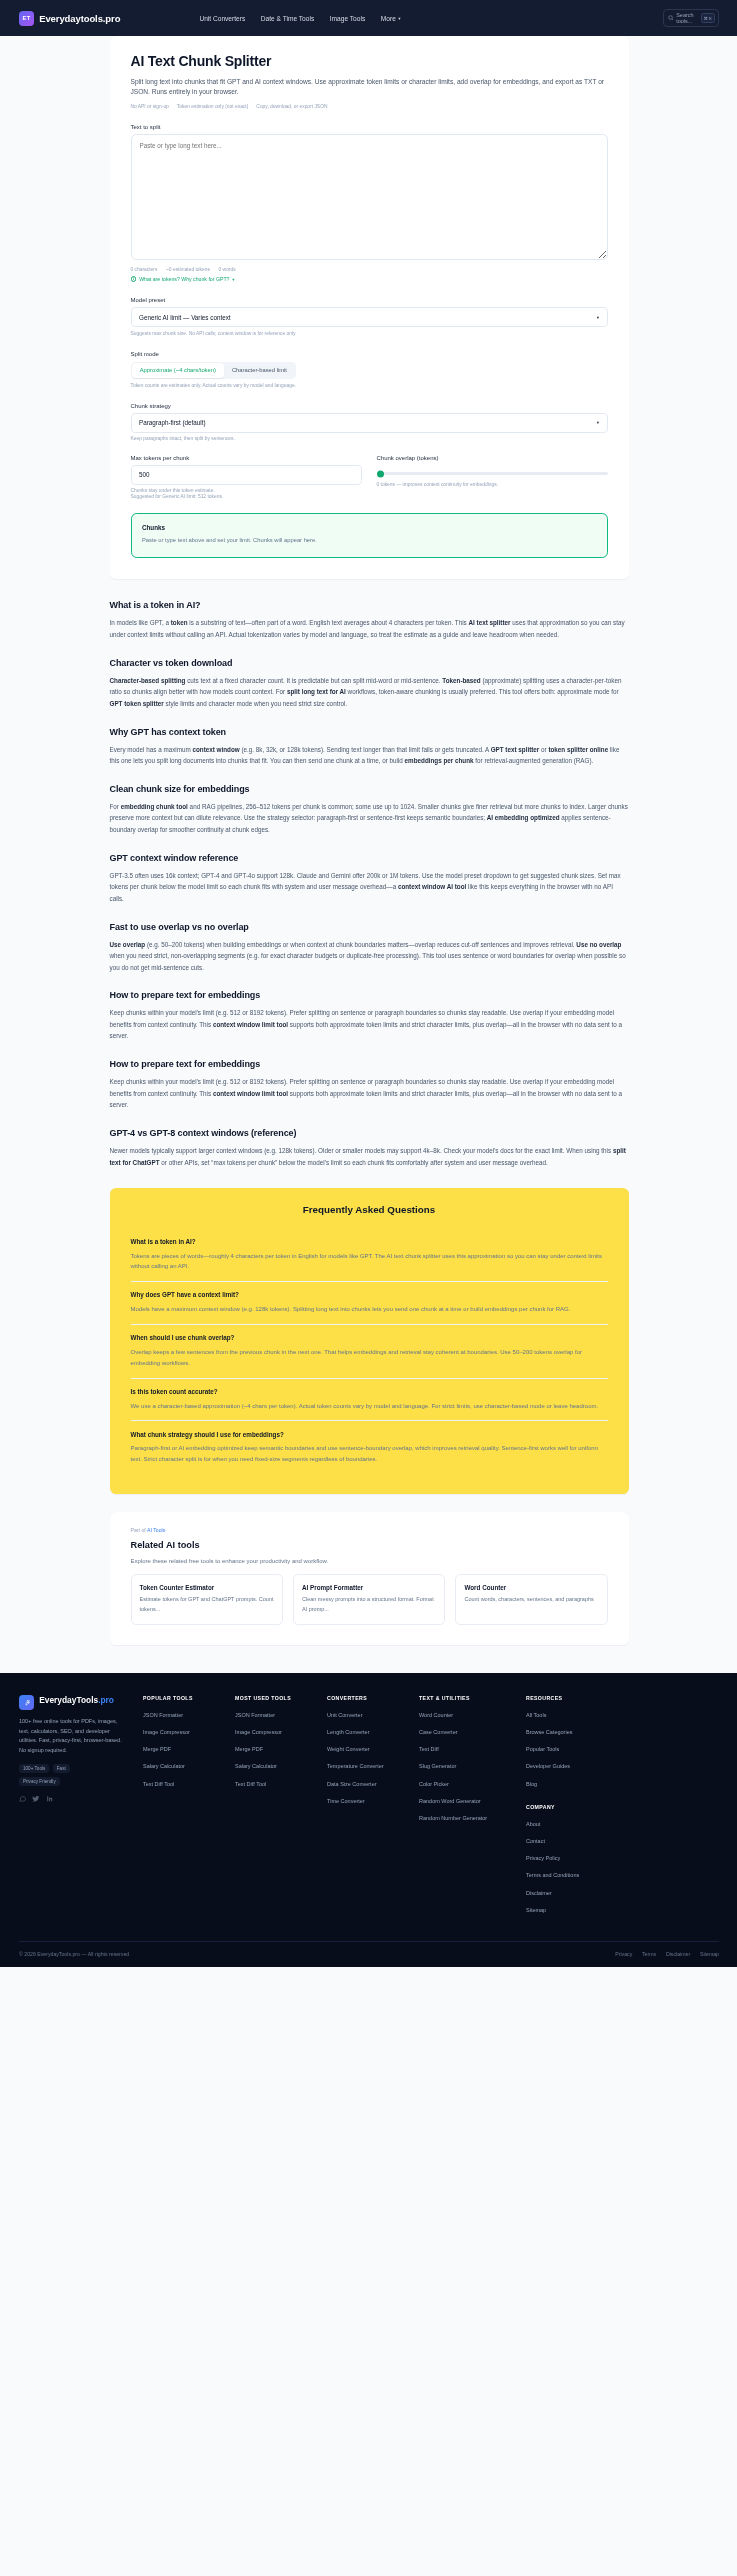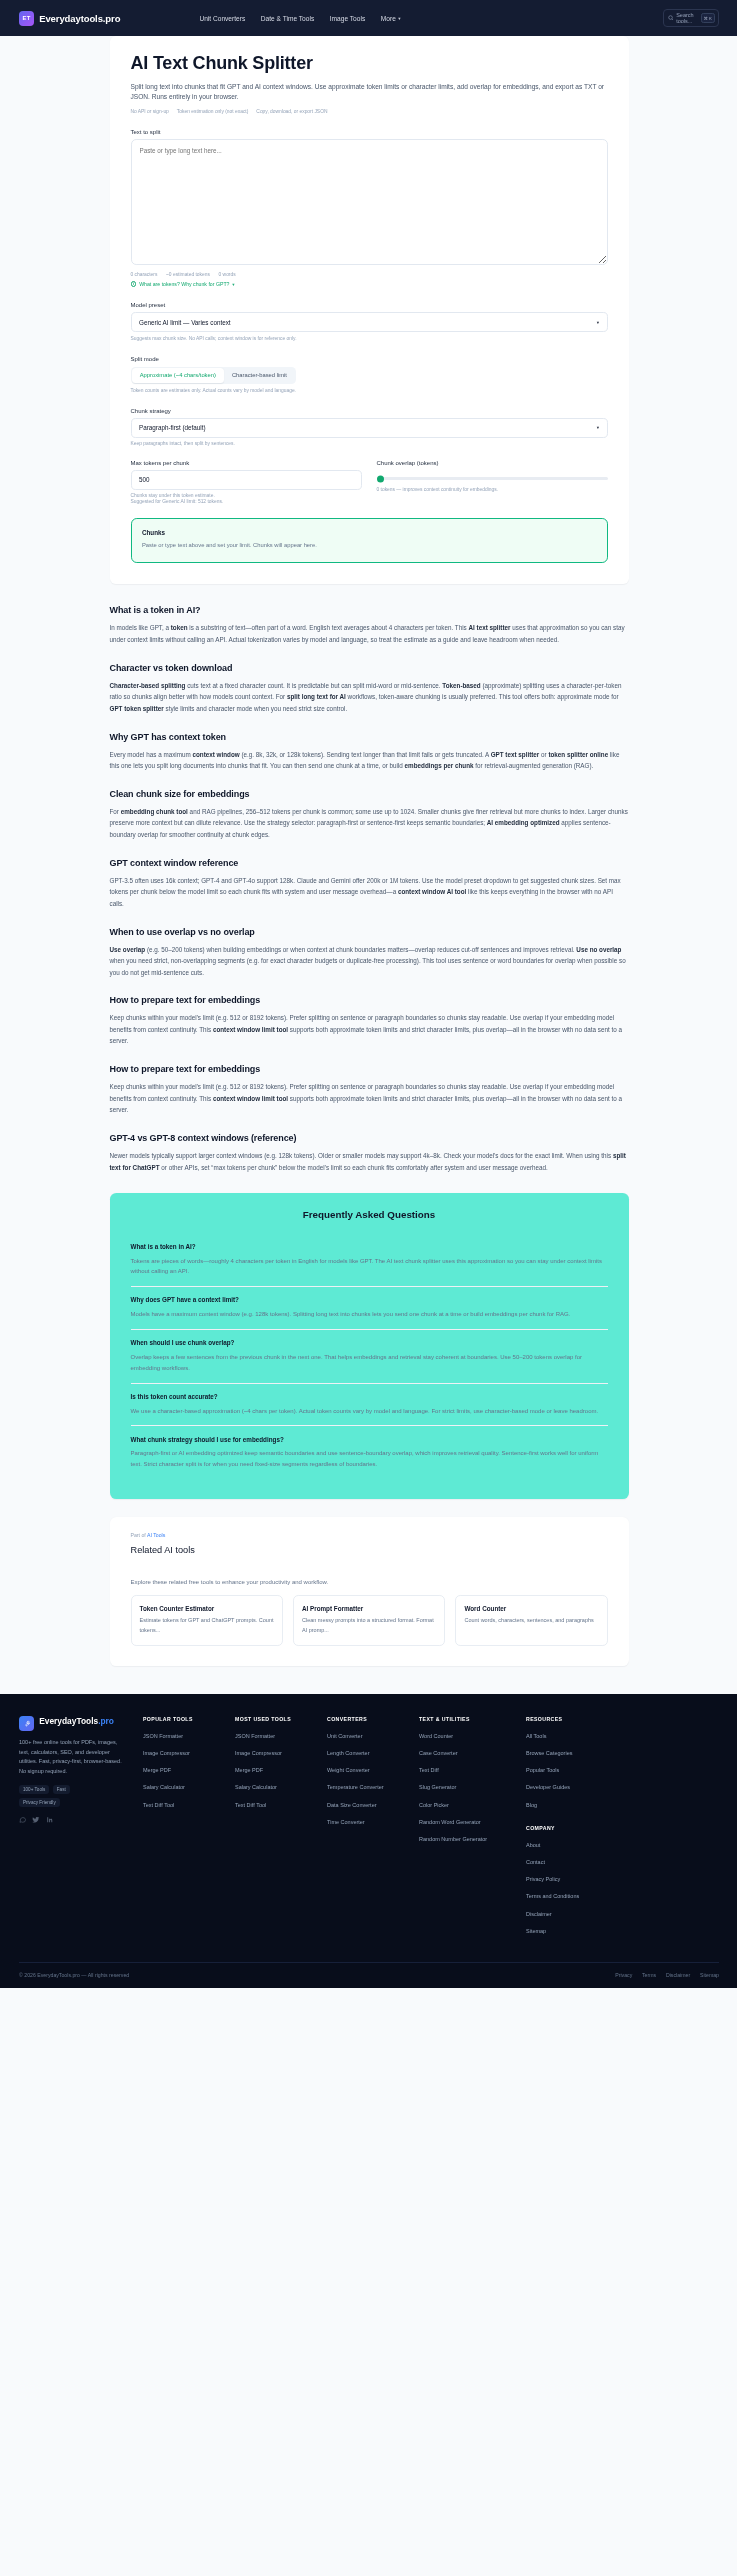--- a/index.html
+++ b/index.html
@@ -48,21 +48,21 @@
     font-size: 4.3px; padding: 1.2px 1.7px; background: #1b2440;
   }
 
   
   .page { width: 738px; background: #f8fafc; padding-bottom: 0; }
   .tool-card {
     width: 519px; margin: 0 auto; background: #ffffff;
     border-radius: 5.8px; padding: 16.7px 21px 21px;
     box-shadow: 0 0.6px 1.2px rgba(15,23,42,.05);
   }
-  .tool-title { font-size: 18px; font-weight: 700; letter-spacing: -0.2px; margin-bottom: 8px; }
+  .tool-title { font-size: 14px; font-weight: 700; letter-spacing: -0.2px; margin-bottom: 8px; }
   .tool-sub { font-size: 6.6px; line-height: 1.62; color: #475569; max-width: 478px; }
   .badge-row { display: flex; gap: 8px; margin-top: 5.8px; }
   .badge-row span { font-size: 4.9px; color: #94a3b8; }
 
   .field-label { font-size: 6px; color: #1e293b; margin: 15px 0 4px; font-weight: 400; }
   .textarea {
     width: 100%; height: 126px; border: 0.6px solid #e2e8f0; border-radius: 5.2px;
     padding: 7.5px 8px; font-size: 6.3px; color: #94a3b8; background: #fff;
     font-family: "Liberation Sans", sans-serif;
   }
@@ -123,37 +123,37 @@
   .article h2 {
     font-size: 9px; font-weight: 700; letter-spacing: -0.1px;
     margin: 17.3px 0 7px; color: #0f172a;
   }
   .article h2:first-child { margin-top: 0; }
   .article p { font-size: 6.3px; line-height: 1.83; color: #475569; }
   .article strong { color: #1e293b; font-weight: 700; }
 
   
   .faq-card {
-    width: 519px; margin: 19.6px auto 0; background: #5eead4; border-radius: 6.3px;
+    width: 519px; margin: 19.6px auto 0; background: #fde047; border-radius: 6.3px;
     padding: 16px 21px 19.6px; box-shadow: 0 0.6px 1.2px rgba(15,23,42,.05);
   }
   .faq-heading { text-align: center; font-size: 9.8px; font-weight: 700; margin-bottom: 14px; }
   .faq-item { padding: 9.2px 0; border-bottom: 0.6px solid #eef1f5; }
   .faq-item:last-child { border-bottom: none; }
   .faq-q { font-size: 6.3px; font-weight: 700; color: #0f172a; margin-bottom: 5.8px; }
   .faq-a { font-size: 6px; line-height: 1.78; color: #64748b; }
 
   
   .related-card {
     width: 519px; margin: 18.4px auto 0; background: #fff; border-radius: 6.3px;
     padding: 15px 21px 19.6px; box-shadow: 0 0.6px 1.2px rgba(15,23,42,.05);
   }
   .part-of { font-size: 5.2px; color: #94a3b8; margin-bottom: 7px; }
   .part-of a { color: #3b82f6; text-decoration: none; }
-  .related-title { font-size: 9.2px; font-weight: 400; margin-bottom: 24px; }
+  .related-title { font-size: 9.2px; font-weight: 700; margin-bottom: 8px; }
   .related-sub { font-size: 6px; color: #64748b; margin-bottom: 10.4px; }
   .related-grid { display: flex; gap: 10.4px; }
   .related-tile {
     flex: 1; border: 0.6px solid #e8edf3; border-radius: 5.2px; padding: 8.6px 8px 10.4px;
     background: #fff;
   }
   .tile-name { font-size: 6.3px; font-weight: 700; margin-bottom: 4.6px; color: #0f172a; }
   .tile-desc { font-size: 5.5px; line-height: 1.65; color: #64748b; }
 
   
@@ -303,21 +303,21 @@
       <h2>What is a token in AI?</h2>
       <p>In models like GPT, a <strong>token</strong> is a substring of text—often part of a word. English text averages about 4 characters per token. This <strong>AI text splitter</strong> uses that approximation so you can stay under context limits without calling an API. Actual tokenization varies by model and language, so treat the estimate as a guide and leave headroom when needed.</p>
       <h2>Character vs token download</h2>
       <p><strong>Character-based splitting</strong> cuts text at a fixed character count. It is predictable but can split mid-word or mid-sentence. <strong>Token-based</strong> (approximate) splitting uses a character-per-token ratio so chunks align better with how models count context. For <strong>split long text for AI</strong> workflows, token-aware chunking is usually preferred. This tool offers both: approximate mode for <strong>GPT token splitter</strong> style limits and character mode when you need strict size control.</p>
       <h2>Why GPT has context token</h2>
       <p>Every model has a maximum <strong>context window</strong> (e.g. 8k, 32k, or 128k tokens). Sending text longer than that limit fails or gets truncated. A <strong>GPT text splitter</strong> or <strong>token splitter online</strong> like this one lets you split long documents into chunks that fit. You can then send one chunk at a time, or build <strong>embeddings per chunk</strong> for retrieval-augmented generation (RAG).</p>
       <h2>Clean chunk size for embeddings</h2>
       <p>For <strong>embedding chunk tool</strong> and RAG pipelines, 256–512 tokens per chunk is common; some use up to 1024. Smaller chunks give finer retrieval but more chunks to index. Larger chunks preserve more context but can dilute relevance. Use the strategy selector: paragraph-first or sentence-first keeps semantic boundaries; <strong>AI embedding optimized</strong> applies sentence-boundary overlap for smoother continuity at chunk edges.</p>
       <h2>GPT context window reference</h2>
       <p>GPT-3.5 often uses 16k context; GPT-4 and GPT-4o support 128k. Claude and Gemini offer 200k or 1M tokens. Use the model preset dropdown to get suggested chunk sizes. Set max tokens per chunk below the model limit so each chunk fits with system and user message overhead—a <strong>context window AI tool</strong> like this keeps everything in the browser with no API calls.</p>
-      <h2>When to use overlap vs no overlap</h2>
+      <h2>Fast to use overlap vs no overlap</h2>
       <p><strong>Use overlap</strong> (e.g. 50–200 tokens) when building embeddings or when context at chunk boundaries matters—overlap reduces cut-off sentences and improves retrieval. <strong>Use no overlap</strong> when you need strict, non-overlapping segments (e.g. for exact character budgets or duplicate-free processing). This tool uses sentence or word boundaries for overlap when possible so you do not get mid-sentence cuts.</p>
       <h2>How to prepare text for embeddings</h2>
       <p>Keep chunks within your model's limit (e.g. 512 or 8192 tokens). Prefer splitting on sentence or paragraph boundaries so chunks stay readable. Use overlap if your embedding model benefits from context continuity. This <strong>context window limit tool</strong> supports both approximate token limits and strict character limits, plus overlap—all in the browser with no data sent to a server.</p>
       <h2>How to prepare text for embeddings</h2>
       <p>Keep chunks within your model's limit (e.g. 512 or 8192 tokens). Prefer splitting on sentence or paragraph boundaries so chunks stay readable. Use overlap if your embedding model benefits from context continuity. This <strong>context window limit tool</strong> supports both approximate token limits and strict character limits, plus overlap—all in the browser with no data sent to a server.</p>
       <h2>GPT-4 vs GPT-8 context windows (reference)</h2>
       <p>Newer models typically support larger context windows (e.g. 128k tokens). Older or smaller models may support 4k–8k. Check your model's docs for the exact limit. When using this <strong>split text for ChatGPT</strong> or other APIs, set “max tokens per chunk” below the model's limit so each chunk fits comfortably after system and user message overhead.</p>
     </article>
 
   <section class="faq-card">

